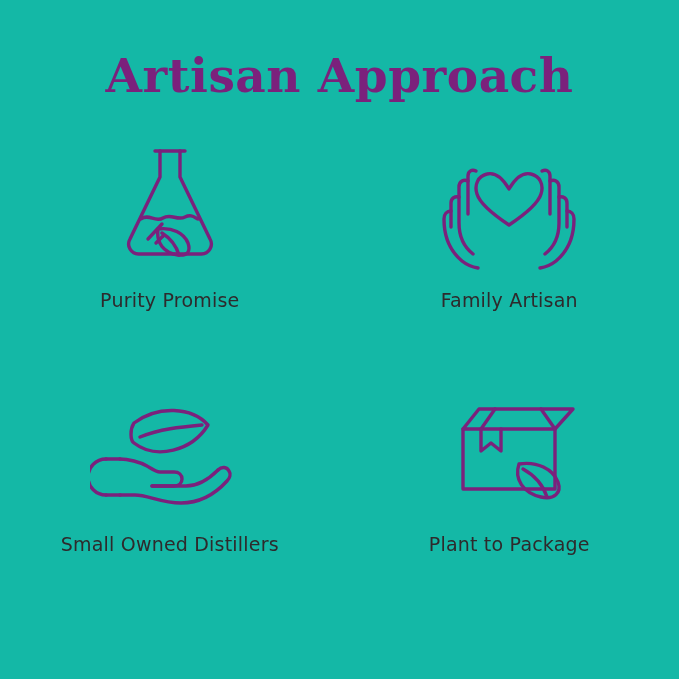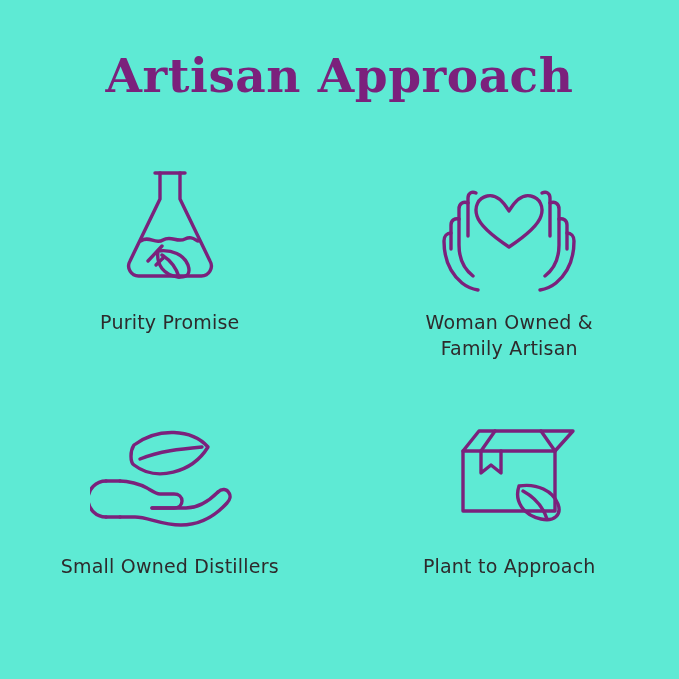--- a/index.html
+++ b/index.html
@@ -10,38 +10,38 @@
     width: 679px;
     height: 679px;
     background: #fbf8f8;
     font-family: "DejaVu Sans", sans-serif;
     overflow: hidden;
   }
   .page {
     position: relative;
     width: 679px;
     height: 679px;
-    background: #5eead4;
+    background: #14b8a6;
     box-sizing: border-box;
   }
   .title {
     position: absolute;
     top: 48px;
     left: 0;
     width: 679px;
     text-align: center;
     font-family: "DejaVu Serif", serif;
     font-weight: bold;
     font-size: 47px;
     letter-spacing: 0.5px;
     color: #7b217c;
   }
   .grid {
     position: absolute;
-    top: 154px;
+    top: 132px;
     left: 0;
     width: 679px;
     height: 500px;
     display: grid;
     grid-template-columns: 1fr 1fr;
     grid-template-rows: 1fr 1fr;
   }
   .cell {
     position: relative;
     display: flex;
@@ -109,21 +109,20 @@
           <path d="M35 62 c-4 -1 -8 1 -8 6 v24"></path>
           <path d="M27 76 c-4 0 -7 3 -7 8 c0 18 6 32 18 42 c5 4 10 6 16 7"></path>
 
           <path d="M118 36 c4 -2 8 0 8 5 v38"></path>
           <path d="M126 46 c4 -2 9 0 9 6 v36 c0 14 -5 24 -14 31"></path>
           <path d="M135 62 c4 -1 8 1 8 6 v24"></path>
           <path d="M143 76 c4 0 7 3 7 8 c0 18 -6 32 -18 42 c-5 4 -10 6 -16 7"></path>
         </svg>
       </div>
       <div class="cell-label">
-        <div>Woman Owned &amp;</div>
         <div>Family Artisan</div>
       </div>
     </div>
 
     <div class="cell cell-r2">
       <div class="icon-wrap">
         <svg width="160" height="130" viewBox="0 0 160 130" fill="none" stroke="#7b217c" stroke-width="3.4" stroke-linecap="round" stroke-linejoin="round">
 
           <path d="M44 36 c24 -18 58 -16 74 2 c-16 26 -52 35 -74 18 c-4 -3 -4 -14 0 -20 z"></path>
           <path d="M50 50 c20 -8 40 -10 62 -12"></path>
@@ -151,18 +150,18 @@
 
           <path d="M66 22 L52 42"></path>
           <path d="M112 22 L126 42"></path>
           <path d="M52 42 v22 l10 -8 l10 8 V42"></path>
 
           <path d="M112 110 c-18 -4 -27 -18 -22 -33 c18 -3 34 5 39 18 c4 11 -4 18 -17 15 z"></path>
           <path d="M94 82 c11 6 20 16 24 28"></path>
         </svg>
       </div>
       <div class="cell-label">
-        <div>Plant to Approach</div>
+        <div>Plant to Package</div>
       </div>
     </div>
 
   </div>
 </div>
 
 </body></html>

